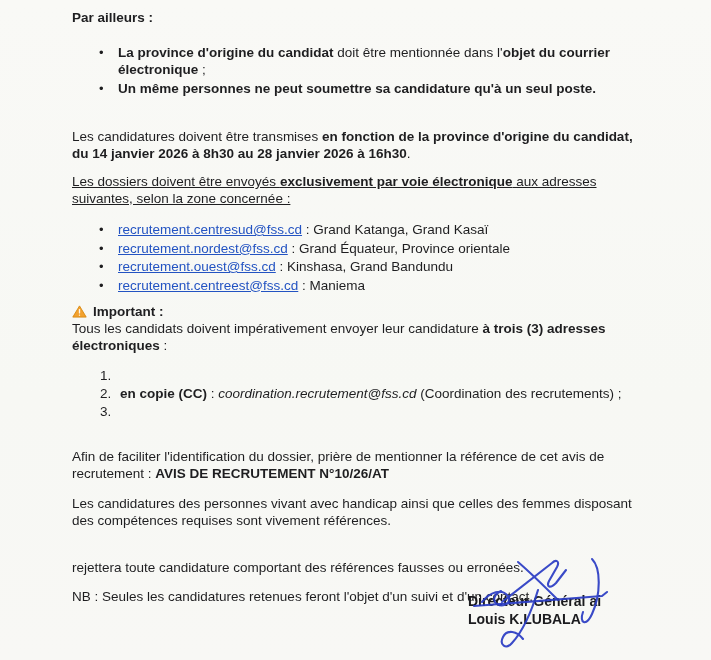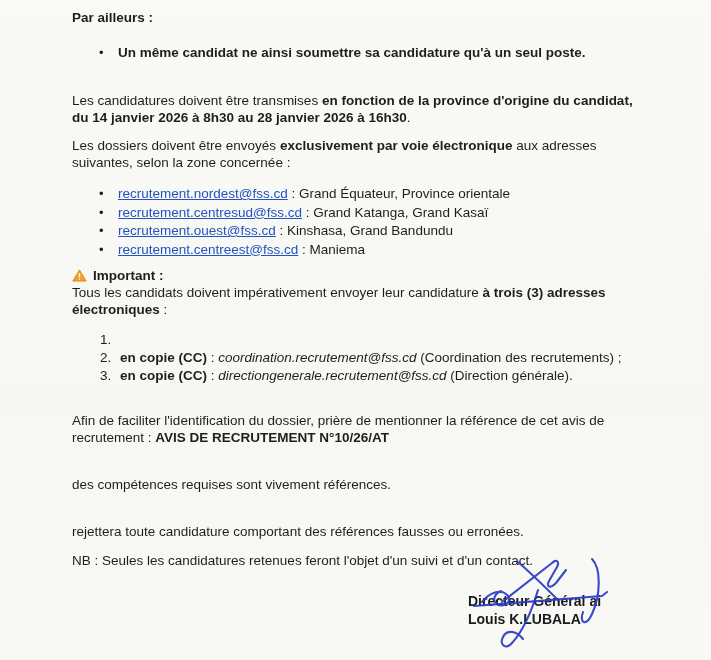--- a/index.html
+++ b/index.html
@@ -34,21 +34,21 @@
     margin-bottom: 2px;
   }
   ul.bullets li::before {
     content: "\2022";
     position: absolute;
     left: 2px; top: 0;
     font-size: 13px;
   }
 
   .para { margin-top: 31px; }
-  .para-envoi { margin-top: 11px; }
+  .para-envoi { margin-top: 11px; text-decoration: underline; }
 
   ul.emails {
     list-style: none;
     margin: 14px 0 0 0;
     padding: 0 0 0 25px;
   }
   ul.emails li {
     position: relative;
     padding-left: 21px;
     line-height: 18.5px;
@@ -101,40 +101,44 @@
 </style>
 </head>
 <body>
 
 <div class="doc">
 
   <p class="heading">Par ailleurs :</p>
 
   <ul class="bullets">
     <li>
-      <b>Un même candidat ne ainsi soumettre sa candidature qu'à un seul poste.</b>
+      <b>La province d'origine du candidat</b><span> doit être mentionnée dans l'</span><b>objet du courrier</b><br>
+      <b>électronique</b><span> ;</span>
+    </li>
+    <li>
+      <b>Un même personnes ne peut soumettre sa candidature qu'à un seul poste.</b>
     </li>
   </ul>
 
   <p class="para">
     <span>Les candidatures doivent être transmises </span><b>en fonction de la province d'origine du candidat,</b><br>
     <b>du 14 janvier 2026 à 8h30 au 28 janvier 2026 à 16h30</b><span>.</span>
   </p>
 
   <p class="para para-envoi">
     <span>Les dossiers doivent être envoyés </span><b>exclusivement par voie électronique</b><span> aux adresses</span><br>
     <span>suivantes, selon la zone concernée :</span>
   </p>
 
   <ul class="emails">
     <li>
+      <a class="lnk">recrutement.centresud@fss.cd</a><span> : </span><span>Grand Katanga, Grand Kasaï</span>
+    </li>
+    <li>
       <a class="lnk">recrutement.nordest@fss.cd</a><span> : </span><span>Grand Équateur, Province orientale</span>
-    </li>
-    <li>
-      <a class="lnk">recrutement.centresud@fss.cd</a><span> : </span><span>Grand Katanga, Grand Kasaï</span>
     </li>
     <li>
       <a class="lnk">recrutement.ouest@fss.cd</a><span> : </span><span>Kinshasa, Grand Bandundu</span>
     </li>
     <li>
       <a class="lnk">recrutement.centreest@fss.cd</a><span> : </span><span>Maniema</span>
     </li>
   </ul>
 
   <div class="imp-row">
@@ -154,32 +158,31 @@
   <div class="numlist">
     <div class="numrow">
       <span class="num">1.</span>
     </div>
     <div class="numrow">
       <span class="num">2.</span>
       <span><b>en copie (CC)</b><span> : </span><span class="em">coordination.recrutement@fss.cd</span><span> (Coordination des recrutements) ;</span></span>
     </div>
     <div class="numrow">
       <span class="num">3.</span>
-      <span><b>en copie (CC)</b><span> : </span><span class="em">directiongenerale.recrutement@fss.cd</span><span> (Direction générale).</span></span>
     </div>
   </div>
 
   <p class="para-modalites">
     <br>
     <span>Afin de faciliter l'identification du dossier, prière de mentionner la référence de cet avis de</span><br>
     <span>recrutement : </span><b>AVIS DE RECRUTEMENT N°10/26/AT</b>
   </p>
 
   <p class="para-handicap">
-    <br>
+    <span>Les candidatures des personnes vivant avec handicap ainsi que celles des femmes disposant</span><br>
     <span>des compétences requises sont vivement références.</span>
   </p>
 
   <p class="para-fss">
     <br>
     <span>rejettera toute candidature comportant des références fausses ou erronées.</span>
   </p>
 
   <p class="para-nb">NB : Seules les candidatures retenues feront l'objet d'un suivi et d'un contact.</p>
 

